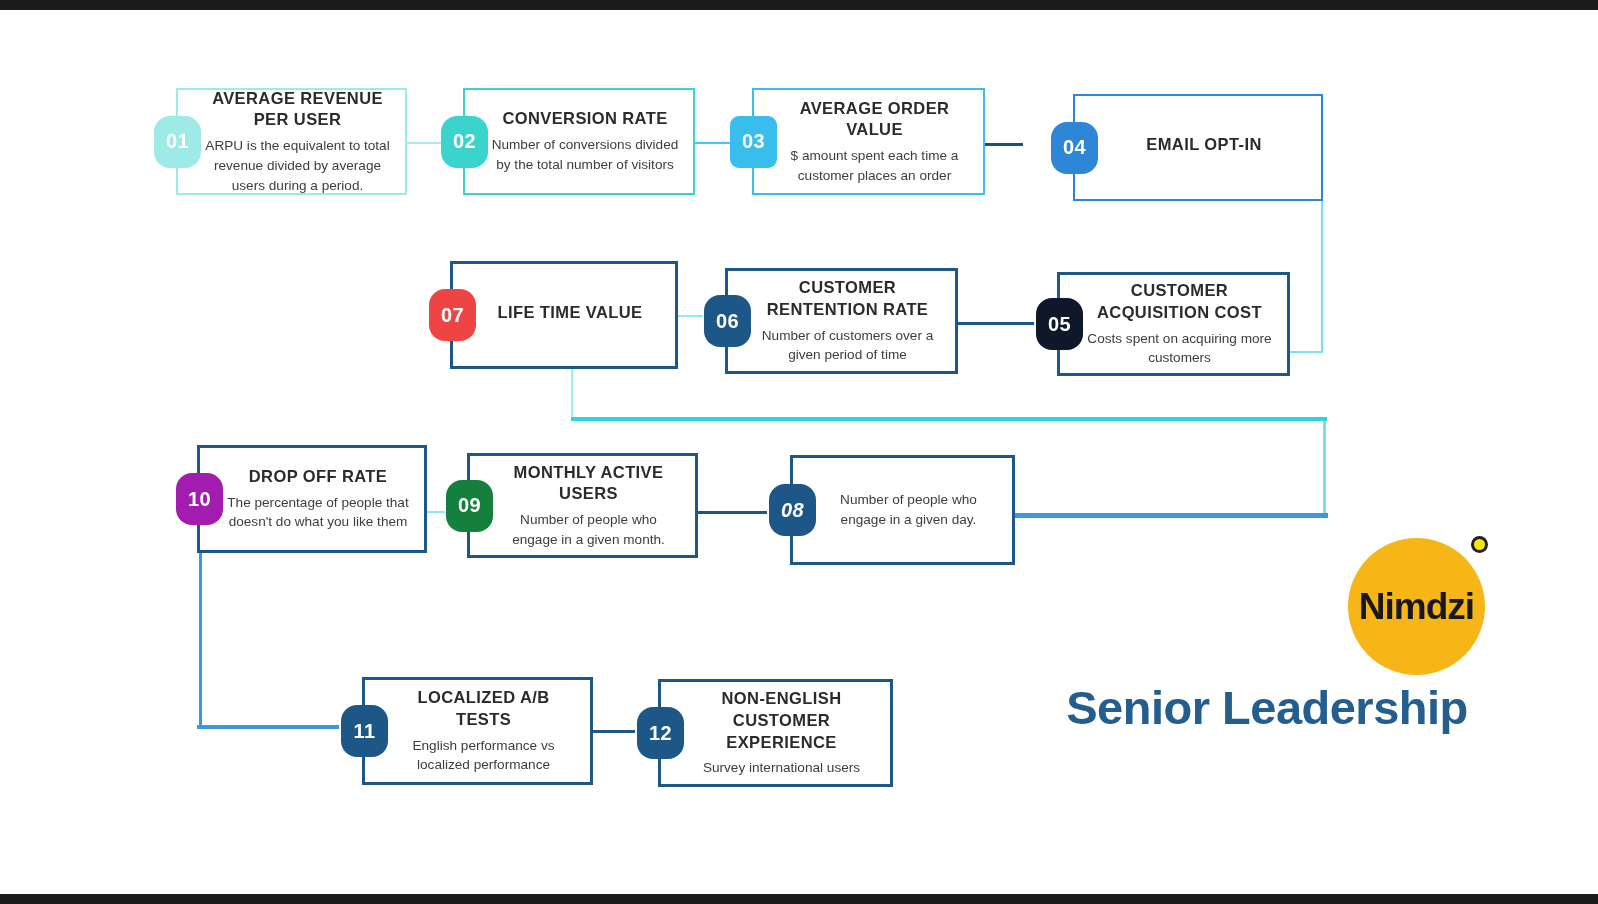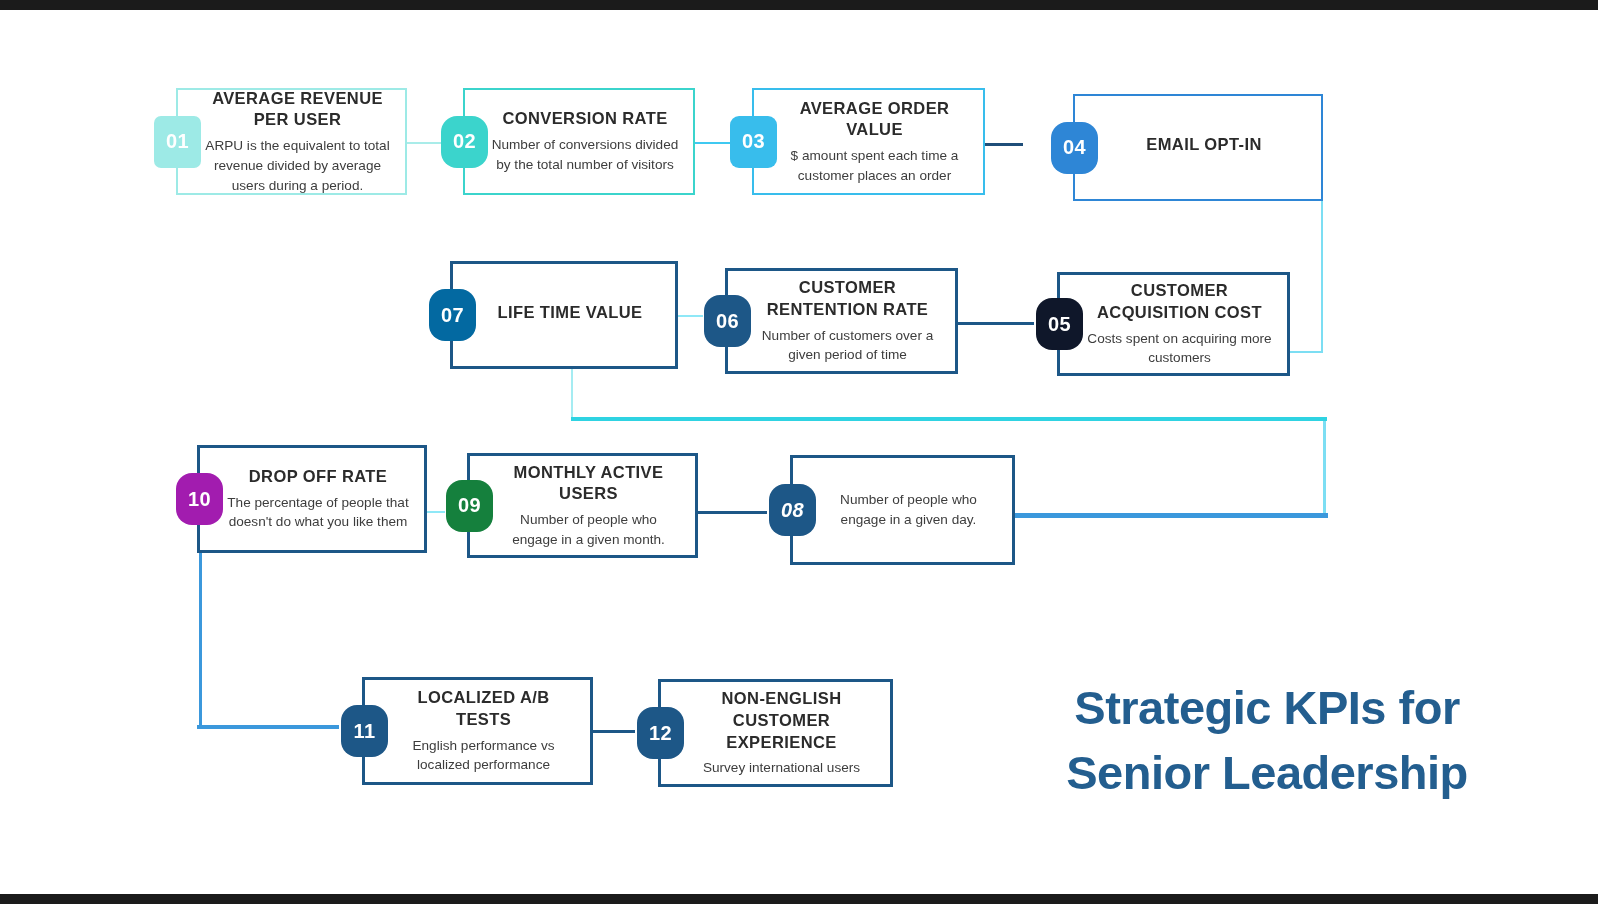--- a/index.html
+++ b/index.html
@@ -70,21 +70,21 @@
   <div class="line" style="left:1323px;top:421px;width:3px;height:94px;background:#7cdef3;"></div>
   <div class="line" style="left:1010px;top:513px;width:318px;height:5px;background:#3b98dc;"></div>
   <div class="line" style="left:427px;top:511px;width:18px;height:2px;background:#8fe8f7;"></div>
   <div class="line" style="left:698px;top:511px;width:69px;height:3px;background:#1d5787;"></div>
   <div class="line" style="left:199px;top:553px;width:3px;height:175px;background:#3b98dc;"></div>
   <div class="line" style="left:197px;top:725px;width:142px;height:4px;background:#3b98dc;"></div>
   <div class="line" style="left:593px;top:730px;width:42px;height:3px;background:#1d5787;"></div>
 
   <div id="boxes">
       <div class="kpi-box" style="left: 176px; top: 88px; width: 231px; height: 107px; border: 2px solid rgb(157, 234, 230);">
-        <div class="badge" style="background: rgb(157, 234, 230); border-radius: 7px;">01</div>
+        <div class="badge" style="background: rgb(157, 234, 230);">01</div>
         <div class="kpi-title">AVERAGE REVENUE PER USER</div>
         <div class="kpi-desc">ARPU is the equivalent to total revenue divided by average users during a period.</div>
       </div>
       <div class="kpi-box" style="left: 463px; top: 88px; width: 232px; height: 107px; border: 2px solid rgb(59, 212, 204);">
         <div class="badge" style="background: rgb(59, 212, 204);">02</div>
         <div class="kpi-title">CONVERSION RATE</div>
         <div class="kpi-desc">Number of conversions divided by the total number of visitors</div>
       </div>
       <div class="kpi-box" style="left: 752px; top: 88px; width: 233px; height: 107px; border: 2px solid rgb(56, 189, 236);">
         <div class="badge" style="background: rgb(56, 189, 236); border-radius: 9px;">03</div>
@@ -99,21 +99,21 @@
         <div class="badge" style="background: #0f172a;">05</div>
         <div class="kpi-title">CUSTOMER ACQUISITION COST</div>
         <div class="kpi-desc">Costs spent on acquiring more customers</div>
       </div>
       <div class="kpi-box" style="left: 725px; top: 268px; width: 233px; height: 106px; border: 3px solid rgb(29, 87, 135);">
         <div class="badge" style="background: rgb(29, 87, 135);">06</div>
         <div class="kpi-title">CUSTOMER RENTENTION RATE</div>
         <div class="kpi-desc">Number of customers  over a given period of time</div>
       </div>
       <div class="kpi-box" style="left: 450px; top: 261px; width: 228px; height: 108px; border: 3px solid rgb(29, 87, 135);">
-        <div class="badge" style="background: #0369a1;">07</div>
+        <div class="badge" style="background: #ef4444;">07</div>
         <div class="kpi-title">LIFE TIME VALUE</div>
       </div>
       <div class="kpi-box" style="left: 790px; top: 455px; width: 225px; height: 110px; border: 3px solid rgb(29, 87, 135);">
         <div class="badge" style="background: rgb(29, 87, 135); font-style: italic;">08</div>
         <div class="kpi-desc">Number of people who engage in a given day.</div>
       </div>
       <div class="kpi-box" style="left: 467px; top: 453px; width: 231px; height: 105px; border: 3px solid rgb(29, 87, 135);">
         <div class="badge" style="background: #15803d;">09</div>
         <div class="kpi-title">MONTHLY ACTIVE USERS</div>
         <div class="kpi-desc">Number of people who engage in a given month.</div>
@@ -128,19 +128,22 @@
         <div class="kpi-title">LOCALIZED A/B TESTS</div>
         <div class="kpi-desc">English performance vs localized performance</div>
       </div>
       <div class="kpi-box" style="left: 658px; top: 679px; width: 235px; height: 108px; border: 3px solid rgb(29, 87, 135);">
         <div class="badge" style="background: rgb(29, 87, 135);">12</div>
         <div class="kpi-title">NON-ENGLISH CUSTOMER EXPERIENCE</div>
         <div class="kpi-desc">Survey international users</div>
       </div>
     </div>
 
+  <div id="logo-circle">
+    <span id="logo-text">Nimdzi</span>
+    <span id="logo-dot"></span>
+  </div>
 
   <div id="main-title">
-    <div>Strategic KPIs for</div>
     <div>Senior Leadership</div>
   </div>
 
 </div>
 
 </body></html>

